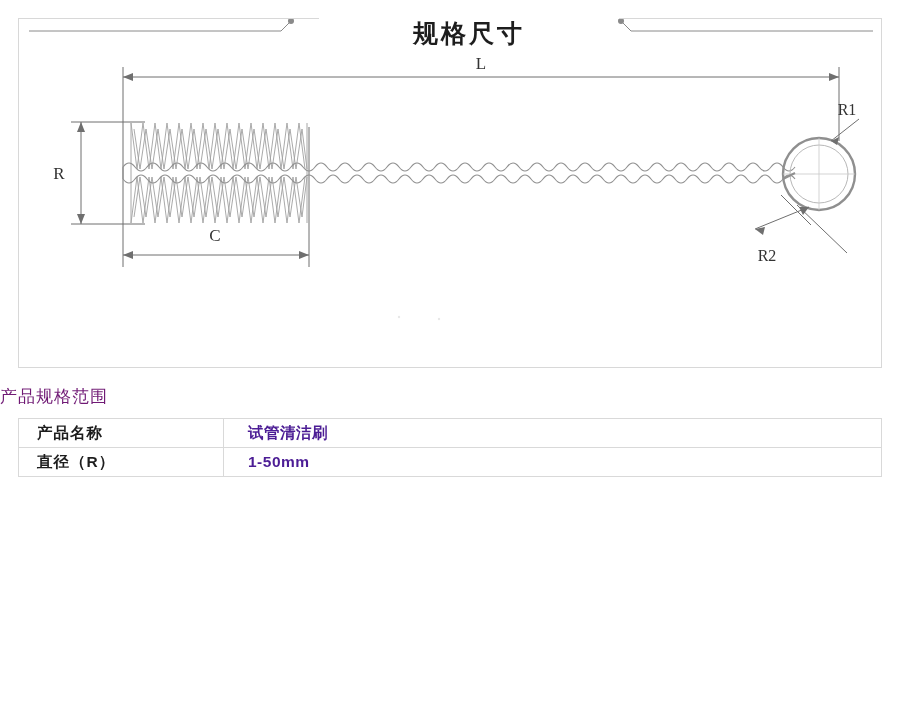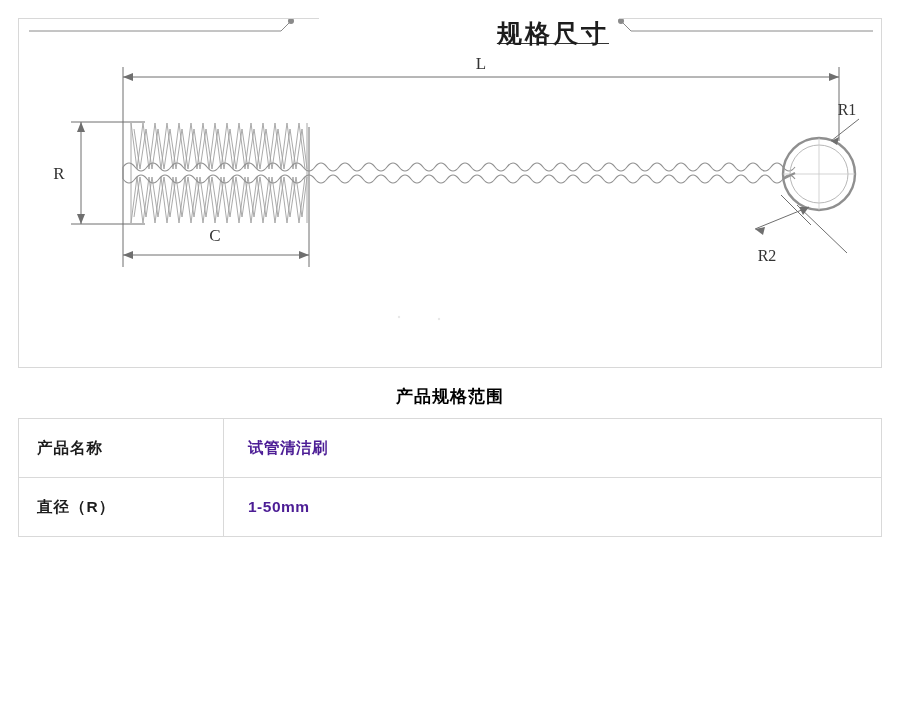--- a/index.html
+++ b/index.html
@@ -25,25 +25,24 @@
     height: 350px;
     border: 1px solid #d8d8d8;
     background: #fff;
     box-sizing: border-box;
   }
   .title-wrap {
     position: absolute;
     left: 300px;
     top: -2px;
     width: 300px;
-    text-align: right;
+    text-align: center;
     background: #fff;
     padding: 0 10px;
     box-sizing: border-box;
-    text-decoration: underline;
   }
   .title-wrap .t {
     font-size: 25px;
     font-weight: bold;
     color: #1d1d1d;
     letter-spacing: 3px;
   }
 
   .svg-area {
     position: absolute;
@@ -52,39 +51,39 @@
     width: 864px;
     height: 350px;
   }
 
   
   .section-title {
     position: absolute;
     left: 0;
     right: 0;
     top: 385px;
-    text-align: center;
+    text-align: left;
     font-size: 17px;
-    font-weight: bold;
-    color: #000000;
+    font-weight: normal;
+    color: #701a75;
     letter-spacing: 1px;
   }
 
   
   .spec-table {
     position: absolute;
     left: 18px;
     top: 418px;
     width: 864px;
     border-collapse: collapse;
     table-layout: fixed;
   }
   .spec-table td {
     border: 1px solid #d9d9d9;
-    height: 59px;
+    height: 29px;
     padding: 0 18px;
     font-size: 15.5px;
     vertical-align: middle;
     box-sizing: border-box;
   }
   .spec-table td.key {
     width: 205px;
     color: #1d1d1d;
     font-weight: bold;
     letter-spacing: 1px;

